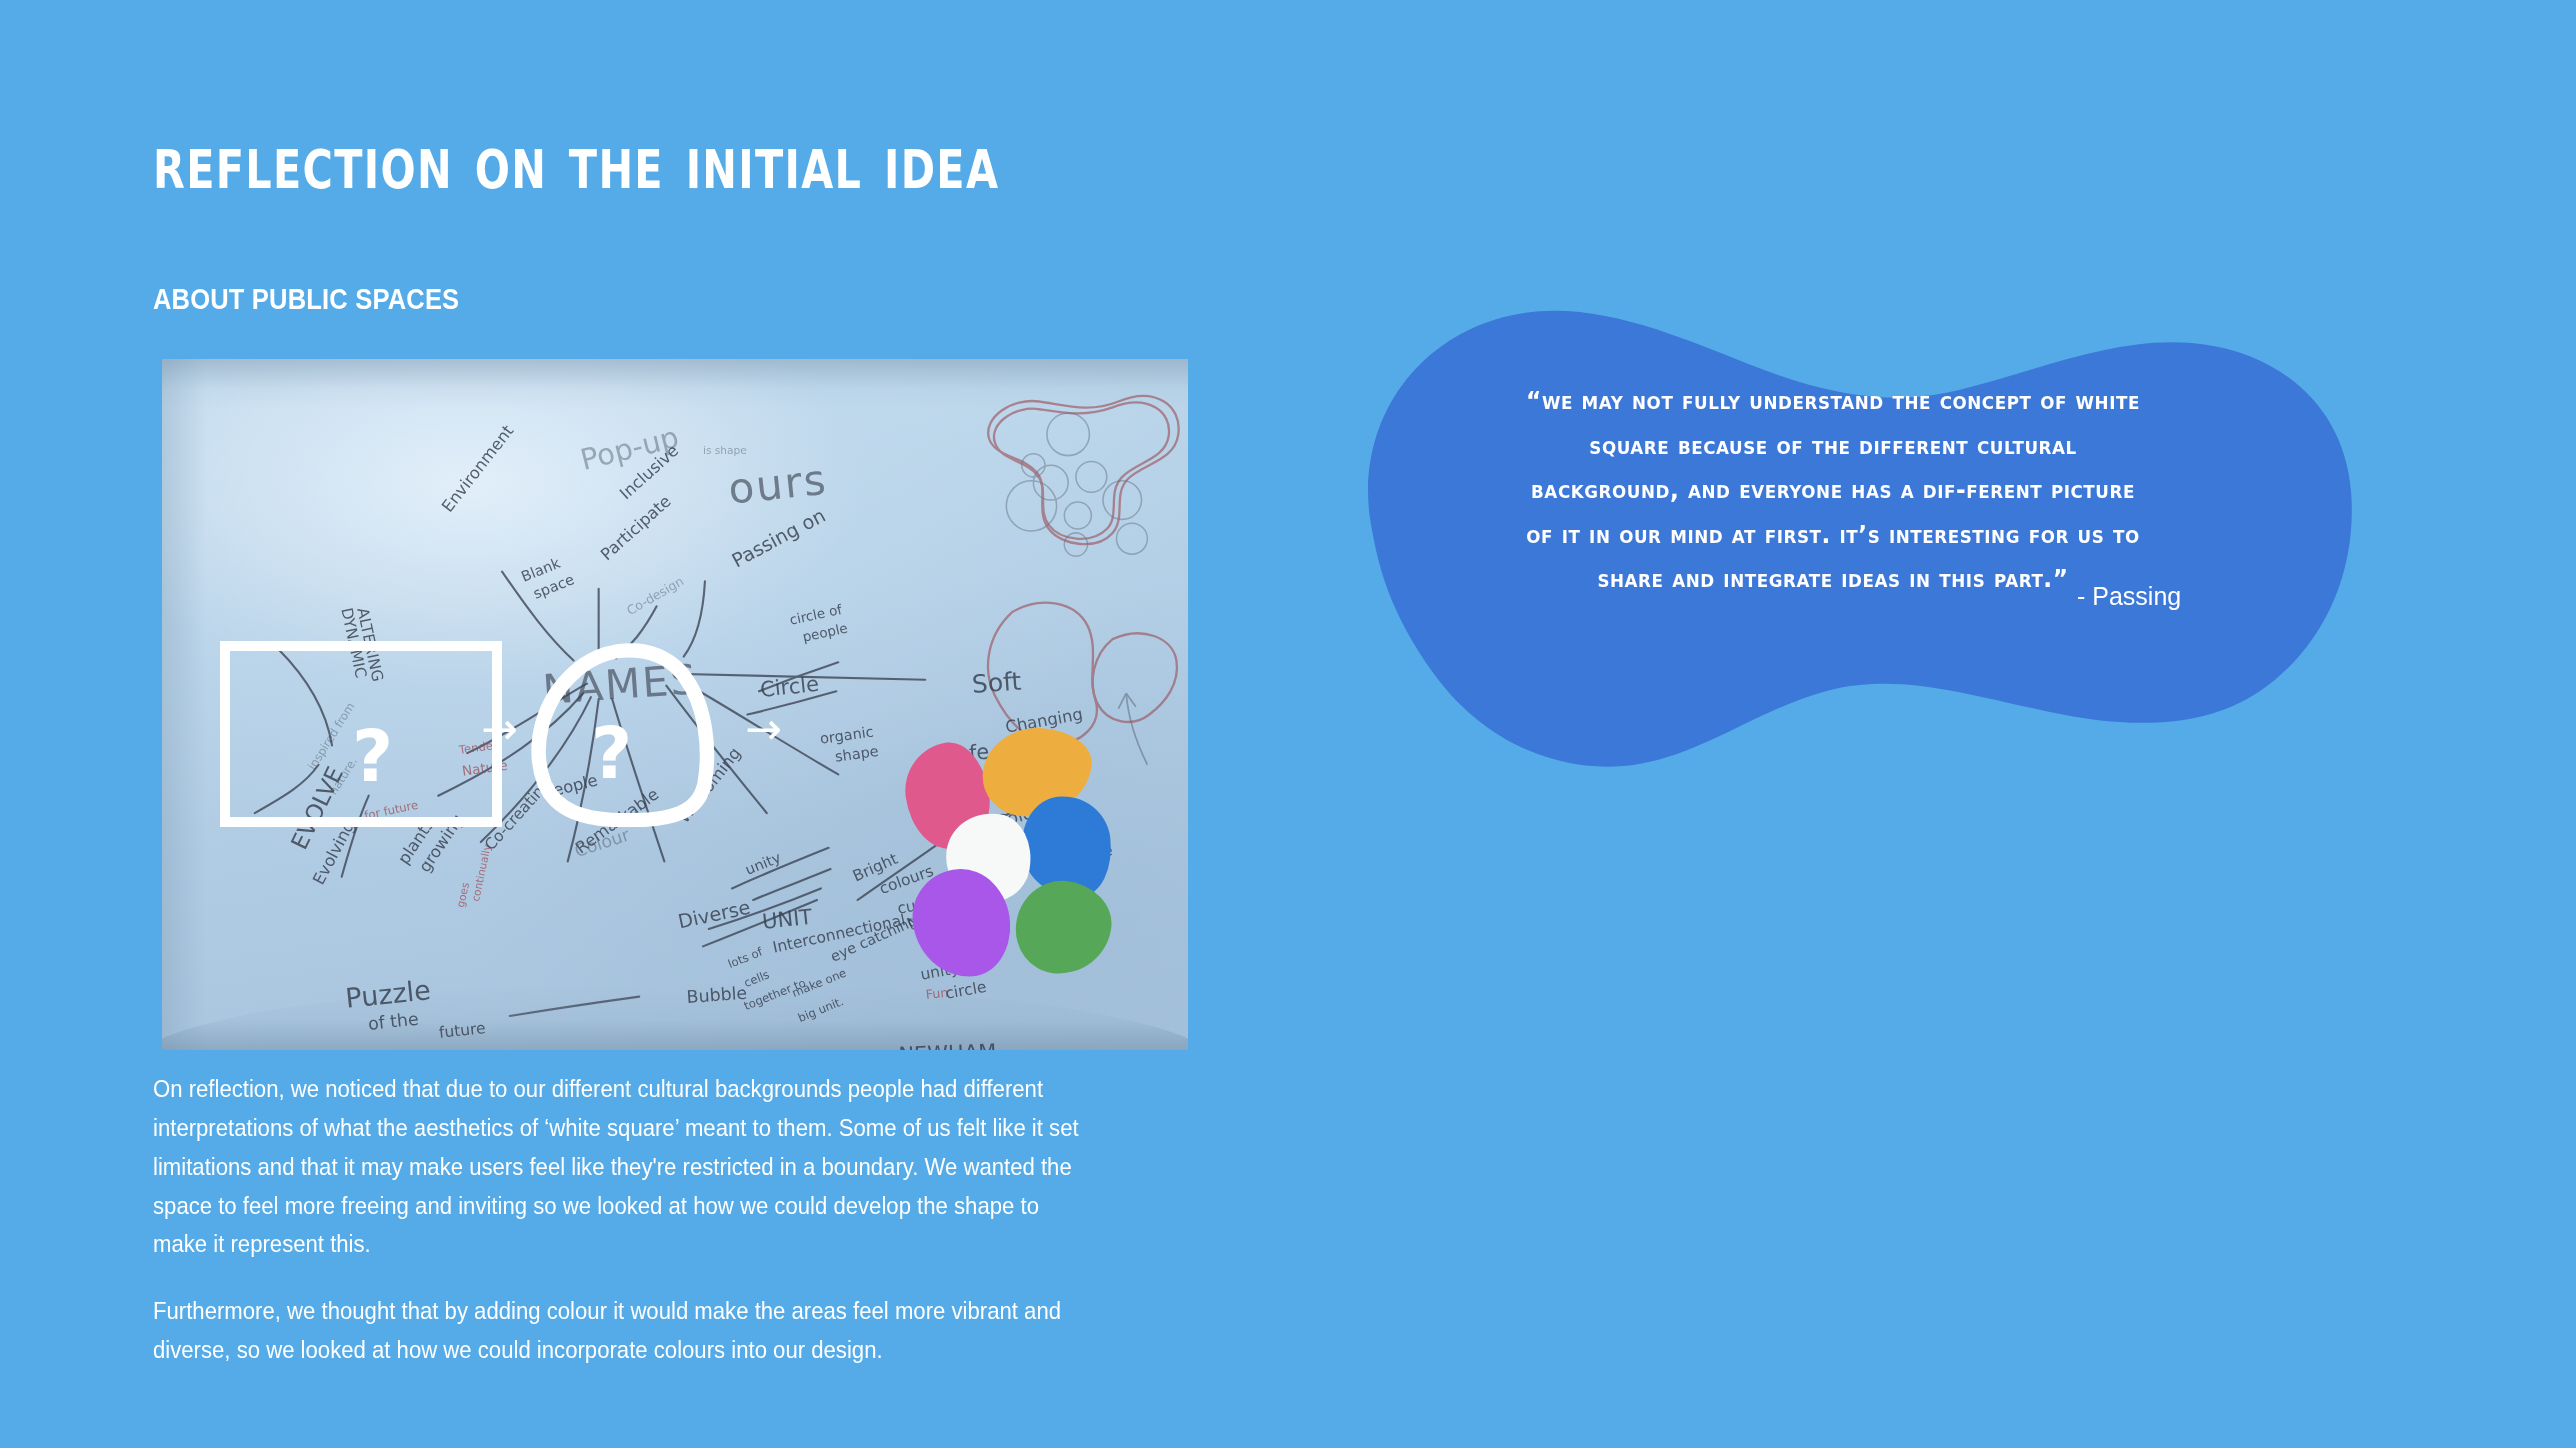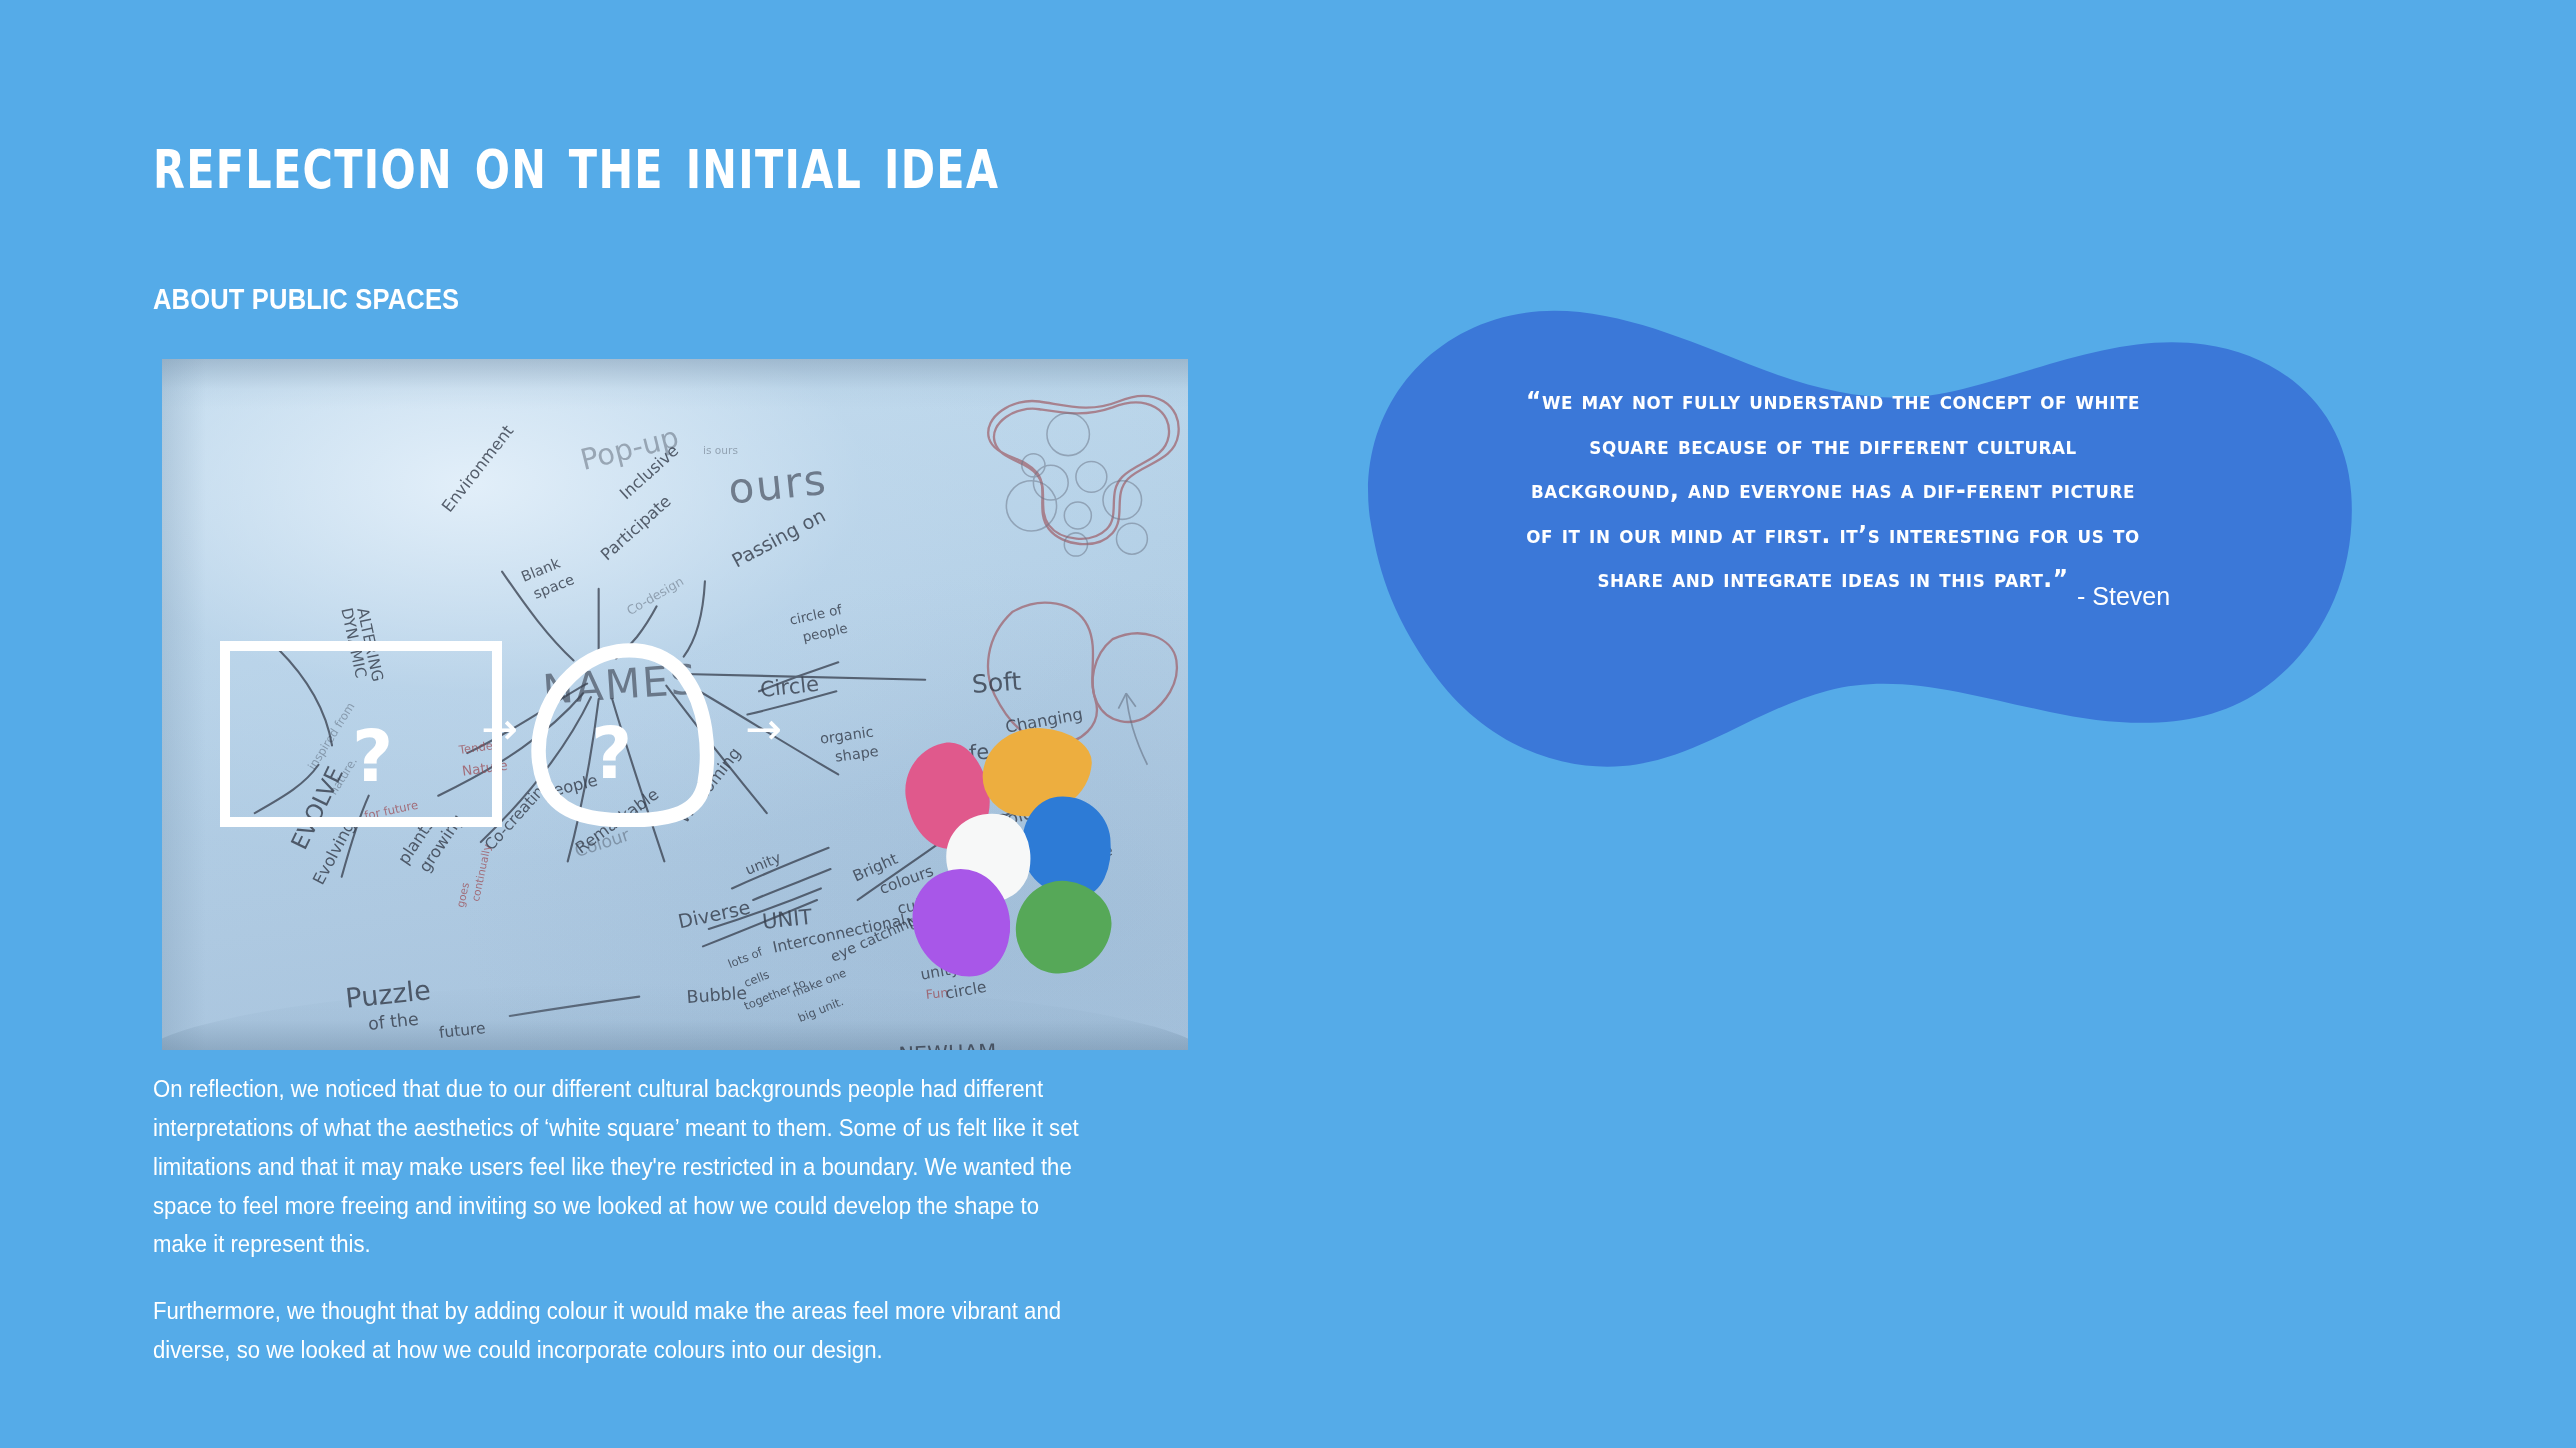--- a/index.html
+++ b/index.html
@@ -257,21 +257,21 @@
   <div class="photo-shade-bottom"></div>
 
   <div id="handwriting-layer">
       <span class="hw" style="left: 276px; top: 145px; font-size: 16.4px; transform: rotate(-52deg); transform-origin: left top;">Environment</span>
       <span class="hw" style="left: 357px; top: 211px; font-size: 14.5px; transform: rotate(-22deg); transform-origin: left top;">Blank</span>
       <span class="hw" style="left: 369px; top: 228px; font-size: 14.5px; transform: rotate(-22deg); transform-origin: left top;">space</span>
       <span class="hw faint" style="left: 415px; top: 85px; font-size: 29px; transform: rotate(-14deg); transform-origin: left top;">Pop-up</span>
       <span class="hw" style="left: 454px; top: 130px; font-size: 16.4px; transform: rotate(-42deg); transform-origin: left top;">Inclusive</span>
       <span class="hw" style="left: 435px; top: 191px; font-size: 16.4px; transform: rotate(-42deg); transform-origin: left top;">Participate</span>
       <span class="hw faint" style="left: 462px; top: 246px; font-size: 12.6px; transform: rotate(-30deg); transform-origin: left top;">Co-design</span>
-      <span class="hw faint" style="left: 541px; top: 85px; font-size: 10.6px; transform: rotate(0deg); transform-origin: left top;">is ours</span>
+      <span class="hw faint" style="left: 541px; top: 85px; font-size: 10.6px; transform: rotate(0deg); transform-origin: left top;">is shape</span>
       <span class="hw big" style="left: 564px; top: 106px; font-size: 42px; transform: rotate(-6deg); transform-origin: left top;">ours</span>
       <span class="hw" style="left: 566px; top: 193px; font-size: 19.3px; transform: rotate(-28deg); transform-origin: left top;">Passing on</span>
       <span class="hw" style="left: 626px; top: 253px; font-size: 13.5px; transform: rotate(-12deg); transform-origin: left top;">circle of</span>
       <span class="hw" style="left: 639px; top: 270px; font-size: 13.5px; transform: rotate(-12deg); transform-origin: left top;">people</span>
       <span class="hw" style="left: 597px; top: 319px; font-size: 21px; transform: rotate(-6deg); transform-origin: left top;">Circle</span>
       <span class="hw" style="left: 657px; top: 372px; font-size: 14.5px; transform: rotate(-8deg); transform-origin: left top;">organic</span>
       <span class="hw" style="left: 672px; top: 390px; font-size: 14.5px; transform: rotate(-8deg); transform-origin: left top;">shape</span>
       <span class="hw big" style="left: 379px; top: 307px; font-size: 41px; transform: rotate(-4deg); transform-origin: left top;">NAMES</span>
       <span class="hw" style="left: 809px; top: 311px; font-size: 25px; transform: rotate(-4deg); transform-origin: left top;">Soft</span>
       <span class="hw" style="left: 780px; top: 384px; font-size: 21px; transform: rotate(-4deg); transform-origin: left top;">Safe</span>
@@ -368,15 +368,15 @@
              C 738 96, 820 60, 902 72
              C 986 84, 1048 140, 1054 226
              C 1060 312, 1022 388, 960 430
              C 898 472, 818 468, 742 452
              C 664 436, 586 410, 512 430
              C 436 450, 376 502, 300 508
              C 222 514, 150 476, 104 412
              C 58 348, 46 300, 38 250 Z" fill="#3b78d8"></path>
   </svg>
   <div id="quote-text">“We may not fully understand the concept of White Square because of the different cultural background, and everyone has a dif-ferent picture of it in our mind at first. It’s interesting for us to share and integrate ideas in this part.”</div>
-  <div id="quote-attribution">- Steven</div>
+  <div id="quote-attribution">- Passing</div>
 </div>
 
 
 </body></html>

